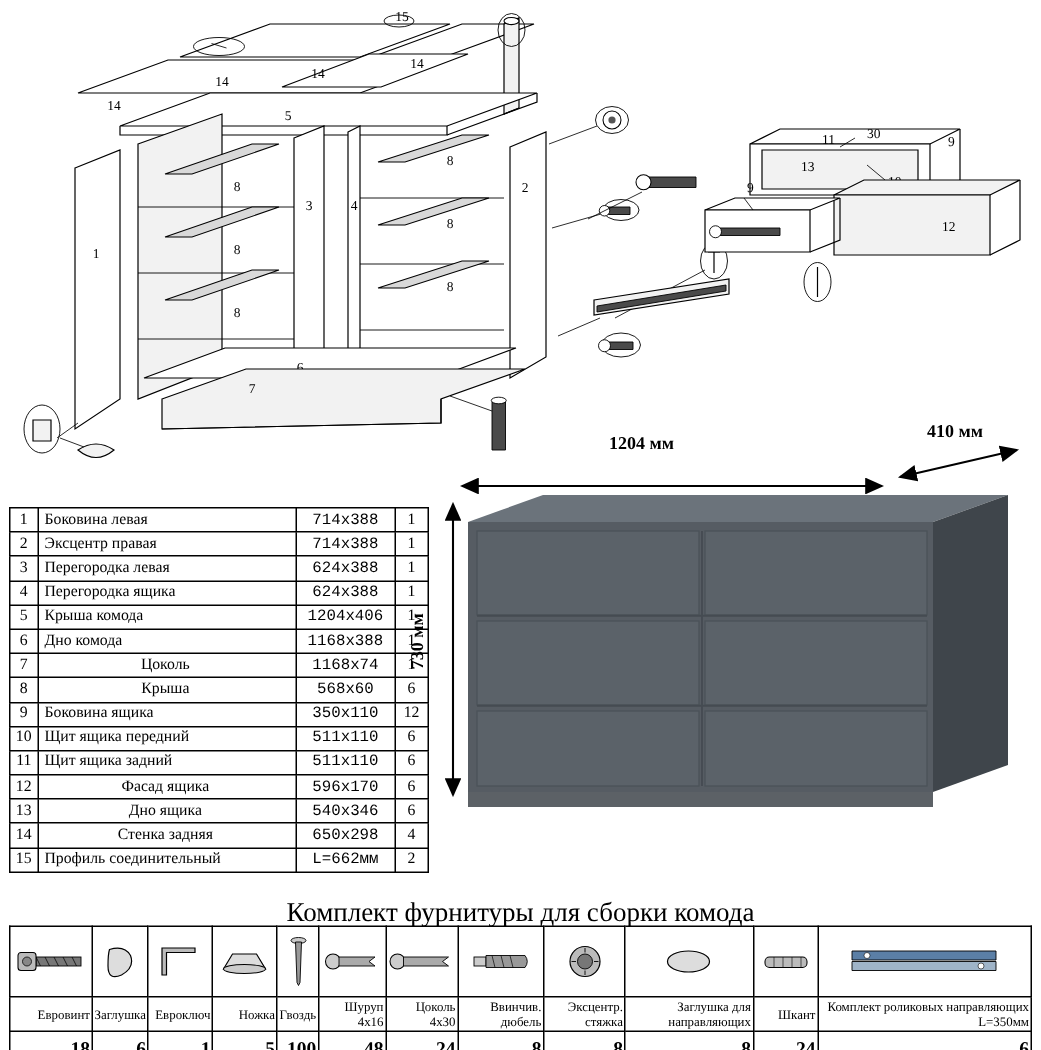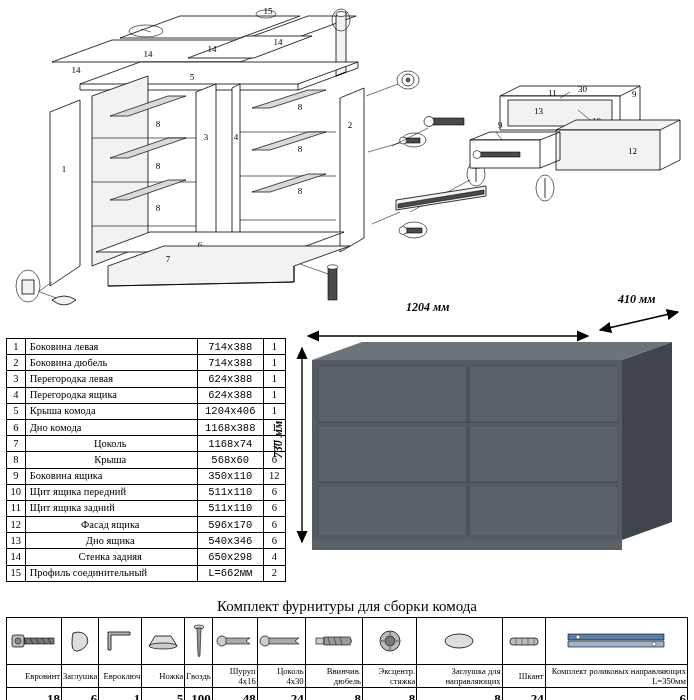--- a/index.html
+++ b/index.html
@@ -13,25 +13,25 @@
   
   .parts{position:absolute;left:6px;top:338px;width:280px;border-collapse:collapse;font-size:10.5px;}
   .parts td{border:1px solid #000;height:15.2px;padding:0 2px;line-height:14px;}
   .parts td.num{width:14px;text-align:center;}
   .parts td.nm{width:175px;text-align:left;padding-left:4px;margin-left:12px;}
   .parts td.nm.ind{text-align:center;padding-left:0;}
   .parts td.dim{width:62px;text-align:center;font-family:Liberation Mono, monospace;}
   .parts td.qty{width:18px;text-align:center;}
 
   
-  .photo{position:absolute;left:288px;top:304px;width:404px;height:294px;font-style:italic;}
+  .photo{position:absolute;left:288px;top:292px;width:404px;height:294px;}
   .dimlabel{position:absolute;font-weight:bold;font-size:12px;font-family:"Liberation Serif",serif;}
 
   
-  .hw-title{position:absolute;left:0;top:598px;width:694px;text-align:center;font-size:15px;}
+  .hw-title{position:absolute;left:0;top:598px;width:694px;text-align:center;font-size:18px;}
 
   
   .hw{position:absolute;left:6px;top:617px;width:682px;border-collapse:collapse;font-size:9px;}
   .hw td{border:1px solid #000;text-align:right;vertical-align:middle;}
   .hw tr.icons td{height:44px;}
   .hw tr.names td{height:22px;line-height:10px;padding:0 1px;font-size:8.6px;}
   .hw tr.counts td{height:20px;font-size:13px;font-weight:bold;}
   .hw .ic{display:block;margin:0 auto;}
 </style>
 </head>
@@ -215,21 +215,21 @@
   <table class="parts">
     <tbody>
       <tr>
           <td class="num">1</td>
           <td class="nm">Боковина левая</td>
           <td class="dim">714х388</td>
           <td class="qty">1</td>
         </tr>
       <tr>
           <td class="num">2</td>
-          <td class="nm">Боковина дюбель</td>
+          <td class="nm">Эксцентр правая</td>
           <td class="dim">714х388</td>
           <td class="qty">1</td>
         </tr>
       <tr>
           <td class="num">3</td>
           <td class="nm">Перегородка левая</td>
           <td class="dim">624х388</td>
           <td class="qty">1</td>
         </tr>
       <tr>

